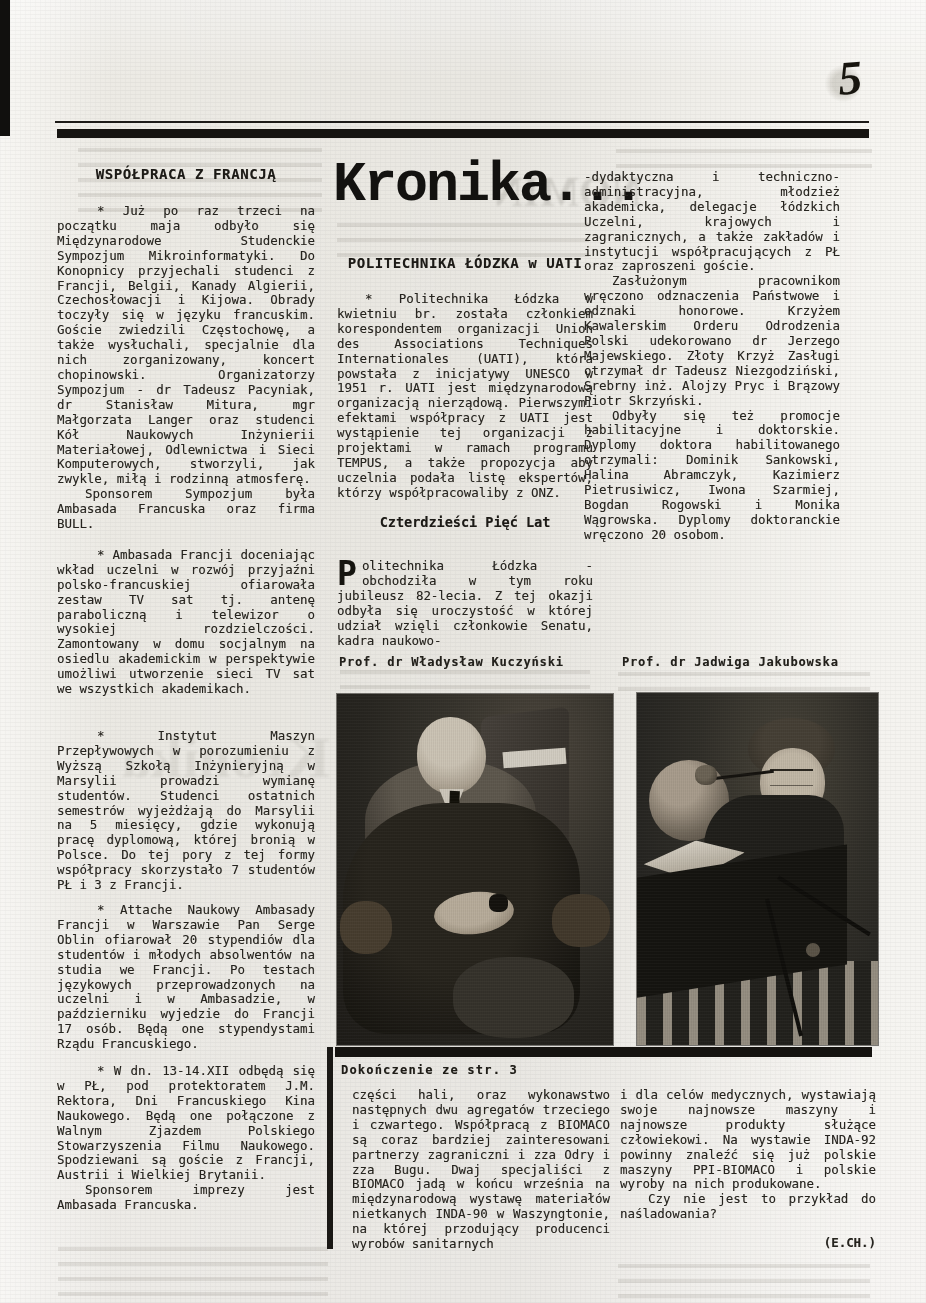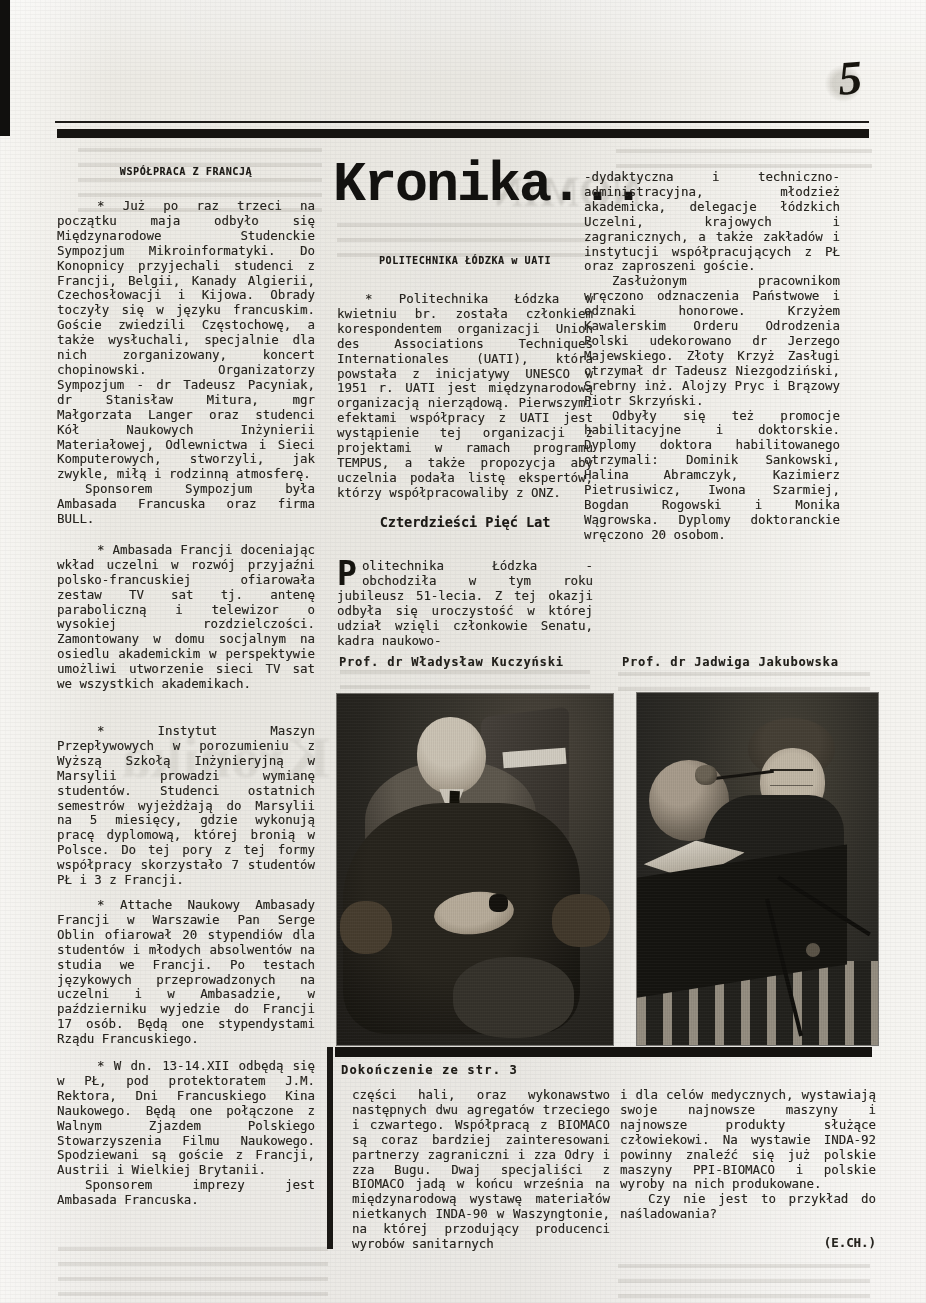--- a/index.html
+++ b/index.html
@@ -24,21 +24,21 @@
   .page-number{position:absolute;left:838px;top:50px;font-family:"Liberation Serif",serif;
     font-weight:700;font-style:italic;font-size:48px;color:#17150f;transform:rotate(-4deg);}
   .page-number::before{content:"";position:absolute;left:-14px;top:14px;width:38px;height:38px;border-radius:50%;
     background:radial-gradient(circle, rgba(120,115,100,.25) 0 40%, transparent 70%);z-index:-1;}
 
   
   .para{margin:0;font-size:12.4px;line-height:14.9px;color:#26241f;text-align:justify;
     text-shadow:.3px .3px 0 rgba(45,40,32,.35);}
   .ind40{text-indent:40px;} .ind28{text-indent:28px;}
   .mb16{margin-bottom:16px;} .mb32{margin-bottom:32px;} .mb10{margin-bottom:10px;} .mb12{margin-bottom:12px;}
-  .colhead{margin:0;font-size:10px;font-weight:700;letter-spacing:.6px;color:#1c1a16;text-align:center;
+  .colhead{margin:0;font-size:14px;font-weight:700;letter-spacing:.6px;color:#1c1a16;text-align:center;
     text-shadow:.3px .3px 0 rgba(30,26,20,.4);}
   .caption{position:absolute;font-size:12px;font-weight:700;letter-spacing:.8px;color:#23211c;
     text-shadow:.3px .3px 0 rgba(30,26,20,.35);}
 
   .col1{position:absolute;left:57px;top:166px;width:258px;}
   .col1 .colhead{margin-bottom:22px;}
 
   .kronika{position:absolute;left:333px;top:154px;width:268px;font-family:Liberation Mono, monospace;
     font-weight:700;font-size:55px;letter-spacing:-2px;color:#131210;z-index:3;}
   .sec-head{position:absolute;left:337px;top:255px;width:256px;z-index:3;}
@@ -149,21 +149,21 @@
     <p class="para ind40">* W dn. 13-14.XII odbędą się w PŁ, pod protektoratem J.M. Rektora, Dni Francuskiego Kina Naukowego. Będą one połączone z Walnym Zjazdem Polskiego Stowarzyszenia Filmu Naukowego. Spodziewani są goście z Francji, Austrii i Wielkiej Brytanii.</p>
     <p class="para ind28">Sponsorem imprezy jest Ambasada Francuska.</p>
   </div>
 
   <div class="kronika">Kronika...</div>
   <h3 class="colhead sec-head">POLITECHNIKA ŁÓDZKA w UATI</h3>
   <p class="para ind28 uati">* Politechnika Łódzka w kwietniu br. została członkiem korespondentem organizacji Union des Associations Techniques Internationales (UATI), która powstała z inicjatywy UNESCO w 1951 r.  UATI jest międzynarodową organizacją nierządową. Pierwszymi efektami współpracy z UATI jest wystąpienie tej organizacji z projektami w ramach programu TEMPUS, a także propozycja aby uczelnia podała listę ekspertów, którzy współpracowaliby z ONZ.</p>
   <div class="subhead">
     <div>Czterdzieści Pięć Lat</div>
   </div>
-  <p class="para jubilee"><span class="dropcap">P</span><span>olitechnika Łódzka - obchodziła w tym roku jubileusz 51-lecia. Z tej okazji odbyła się uroczystość w której udział wzięli członkowie Senatu, kadra naukowo-</span></p>
+  <p class="para jubilee"><span class="dropcap">P</span><span>olitechnika Łódzka - obchodziła w tym roku jubileusz 82-lecia. Z tej okazji odbyła się uroczystość w której udział wzięli członkowie Senatu, kadra naukowo-</span></p>
   <div class="caption caption1">Prof. dr Władysław Kuczyński</div>
 
   <div class="photo photo1">
     <div class="shape p1-chairback"></div>
     <div class="shape p1-tag"></div>
     <div class="shape p1-hood"></div>
     <div class="shape p1-head"></div>
     <div class="shape p1-shirt"></div>
     <div class="shape p1-tie"></div>
     <div class="shape p1-gown"></div>

